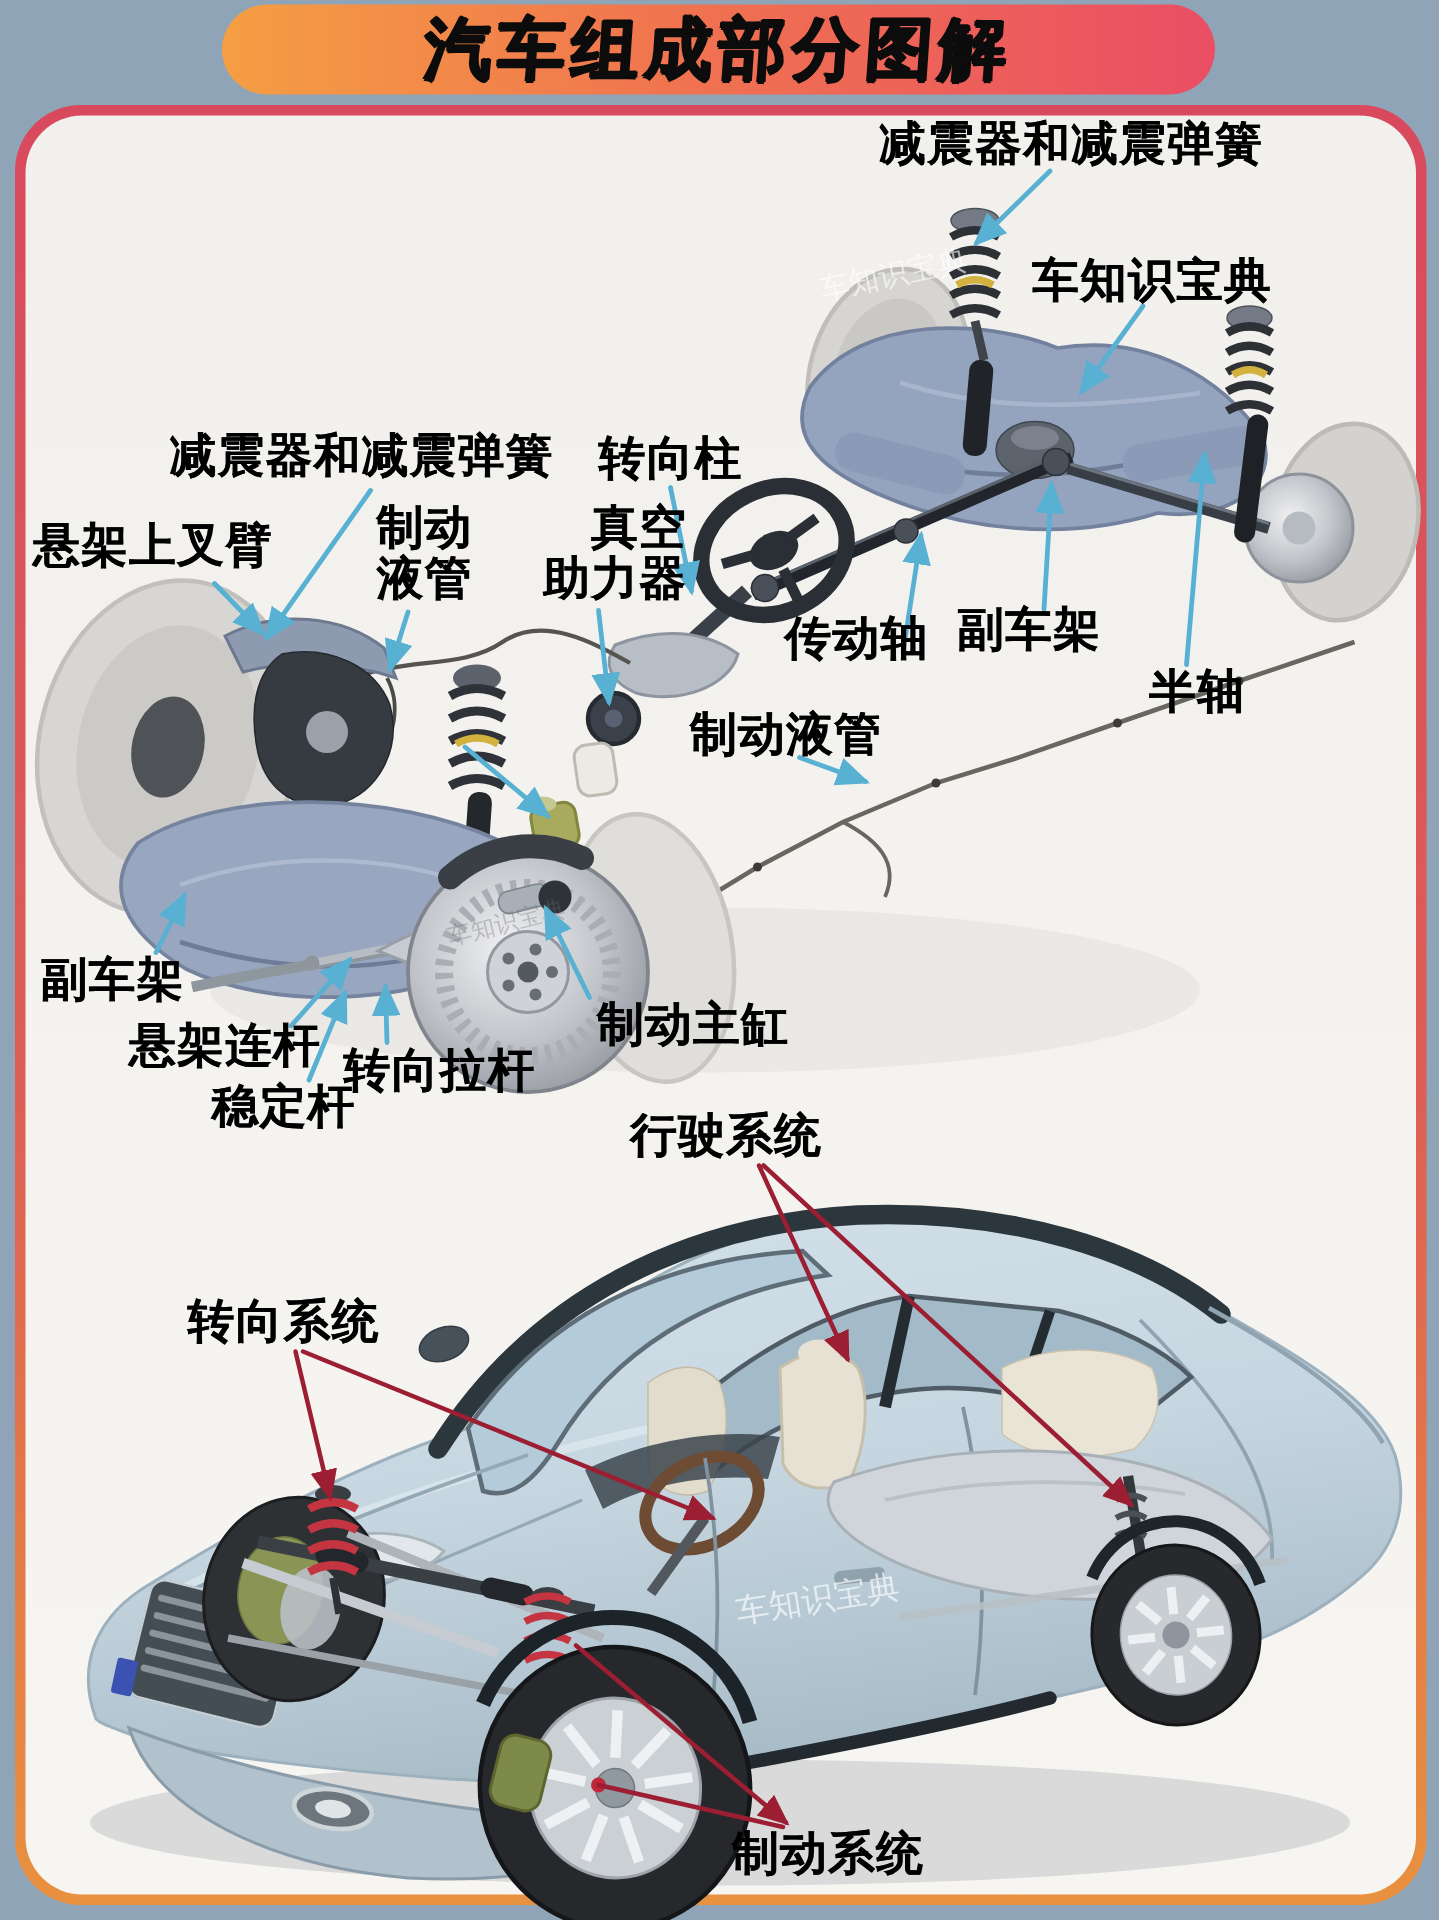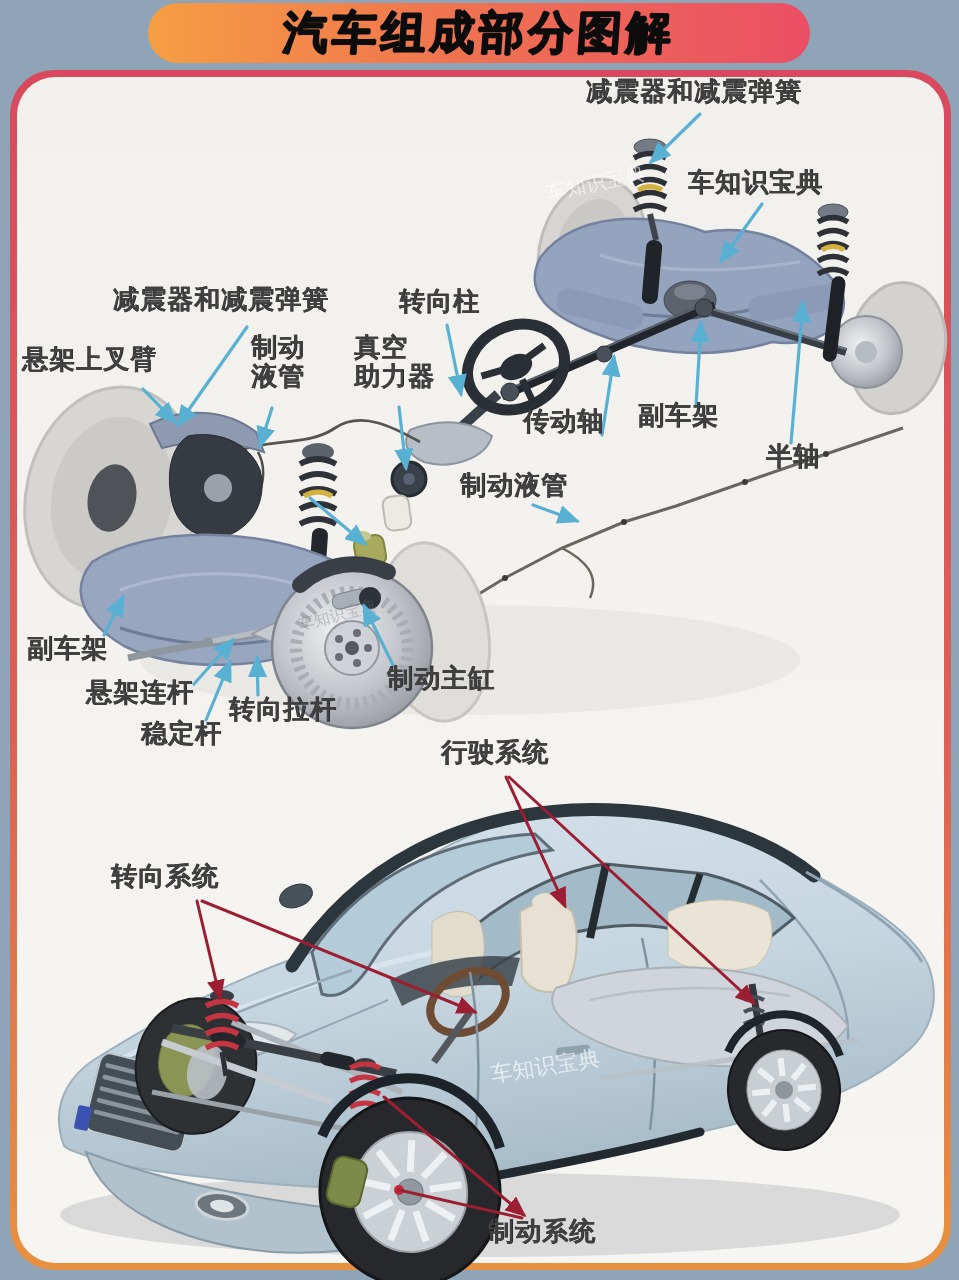--- a/index.html
+++ b/index.html
@@ -11,24 +11,24 @@
   .panel{position:absolute;left:7px;top:7px;right:7px;bottom:7px;border-radius:38px;
          background:linear-gradient(180deg,#f2f0ed 0%,#f5f3f0 60%,#f7f5f2 100%);}
   
   .title-pill{position:absolute;left:148px;top:3px;width:662px;height:60px;border-radius:32px;
       background:linear-gradient(90deg,#f59e43 0%,#f0744f 45%,#ea4e64 100%);
       display:flex;align-items:center;justify-content:center;z-index:6;}
   .title-pill span{font-size:45px;font-weight:900;color:#0c0c0c;letter-spacing:4px;
       transform:skewX(-4deg);
       text-shadow:1px 0 #0c0c0c,-1px 0 #0c0c0c,0 1px #0c0c0c,0 -1px #0c0c0c;}
   svg.art{position:absolute;left:0;top:0;z-index:2;}
-  .lbl{position:absolute;z-index:4;font-size:26px;font-weight:800;color:#404040;
+  .lbl{position:absolute;z-index:4;font-size:31px;font-weight:800;color:#000000;
        letter-spacing:1px;line-height:1.1;white-space:pre-line;
-       text-shadow:0.4px 0 #161616;font-family:Liberation Mono, monospace;}
-  .ctr{text-align:left;}
+       text-shadow:0.4px 0 #161616;}
+  .ctr{text-align:right;}
 </style>
 </head>
 <body>
 
 <div class="page">
 
   <div class="frame">
     <div class="panel"></div>
   </div>
 
@@ -306,19 +306,19 @@
   <div class="lbl ctr" style="left:354px;top:335px;width:104px">真空
 助力器</div>
   <div class="lbl" style="left:523px;top:409px">传动轴</div>
   <div class="lbl" style="left:638px;top:403px">副车架</div>
   <div class="lbl" style="left:766px;top:444px">半轴</div>
   <div class="lbl" style="left:460px;top:473px">制动液管</div>
   <div class="lbl" style="left:27px;top:636px">副车架</div>
   <div class="lbl" style="left:86px;top:680px">悬架连杆</div>
   <div class="lbl" style="left:141px;top:721px">稳定杆</div>
   <div class="lbl" style="left:229px;top:697px">转向拉杆</div>
-  <div class="lbl" style="left:387px;top:666px">制动主缸</div>
-
-  <div class="lbl" style="left:441px;top:740px">行驶系统</div>
-  <div class="lbl" style="left:111px;top:864px">转向系统</div>
+  <div class="lbl" style="left:398px;top:666px">制动主缸</div>
+
+  <div class="lbl" style="left:420px;top:740px">行驶系统</div>
+  <div class="lbl" style="left:125px;top:864px">转向系统</div>
   <div class="lbl" style="left:488px;top:1219px">制动系统</div>
 
 </div>
 
 </body></html>

